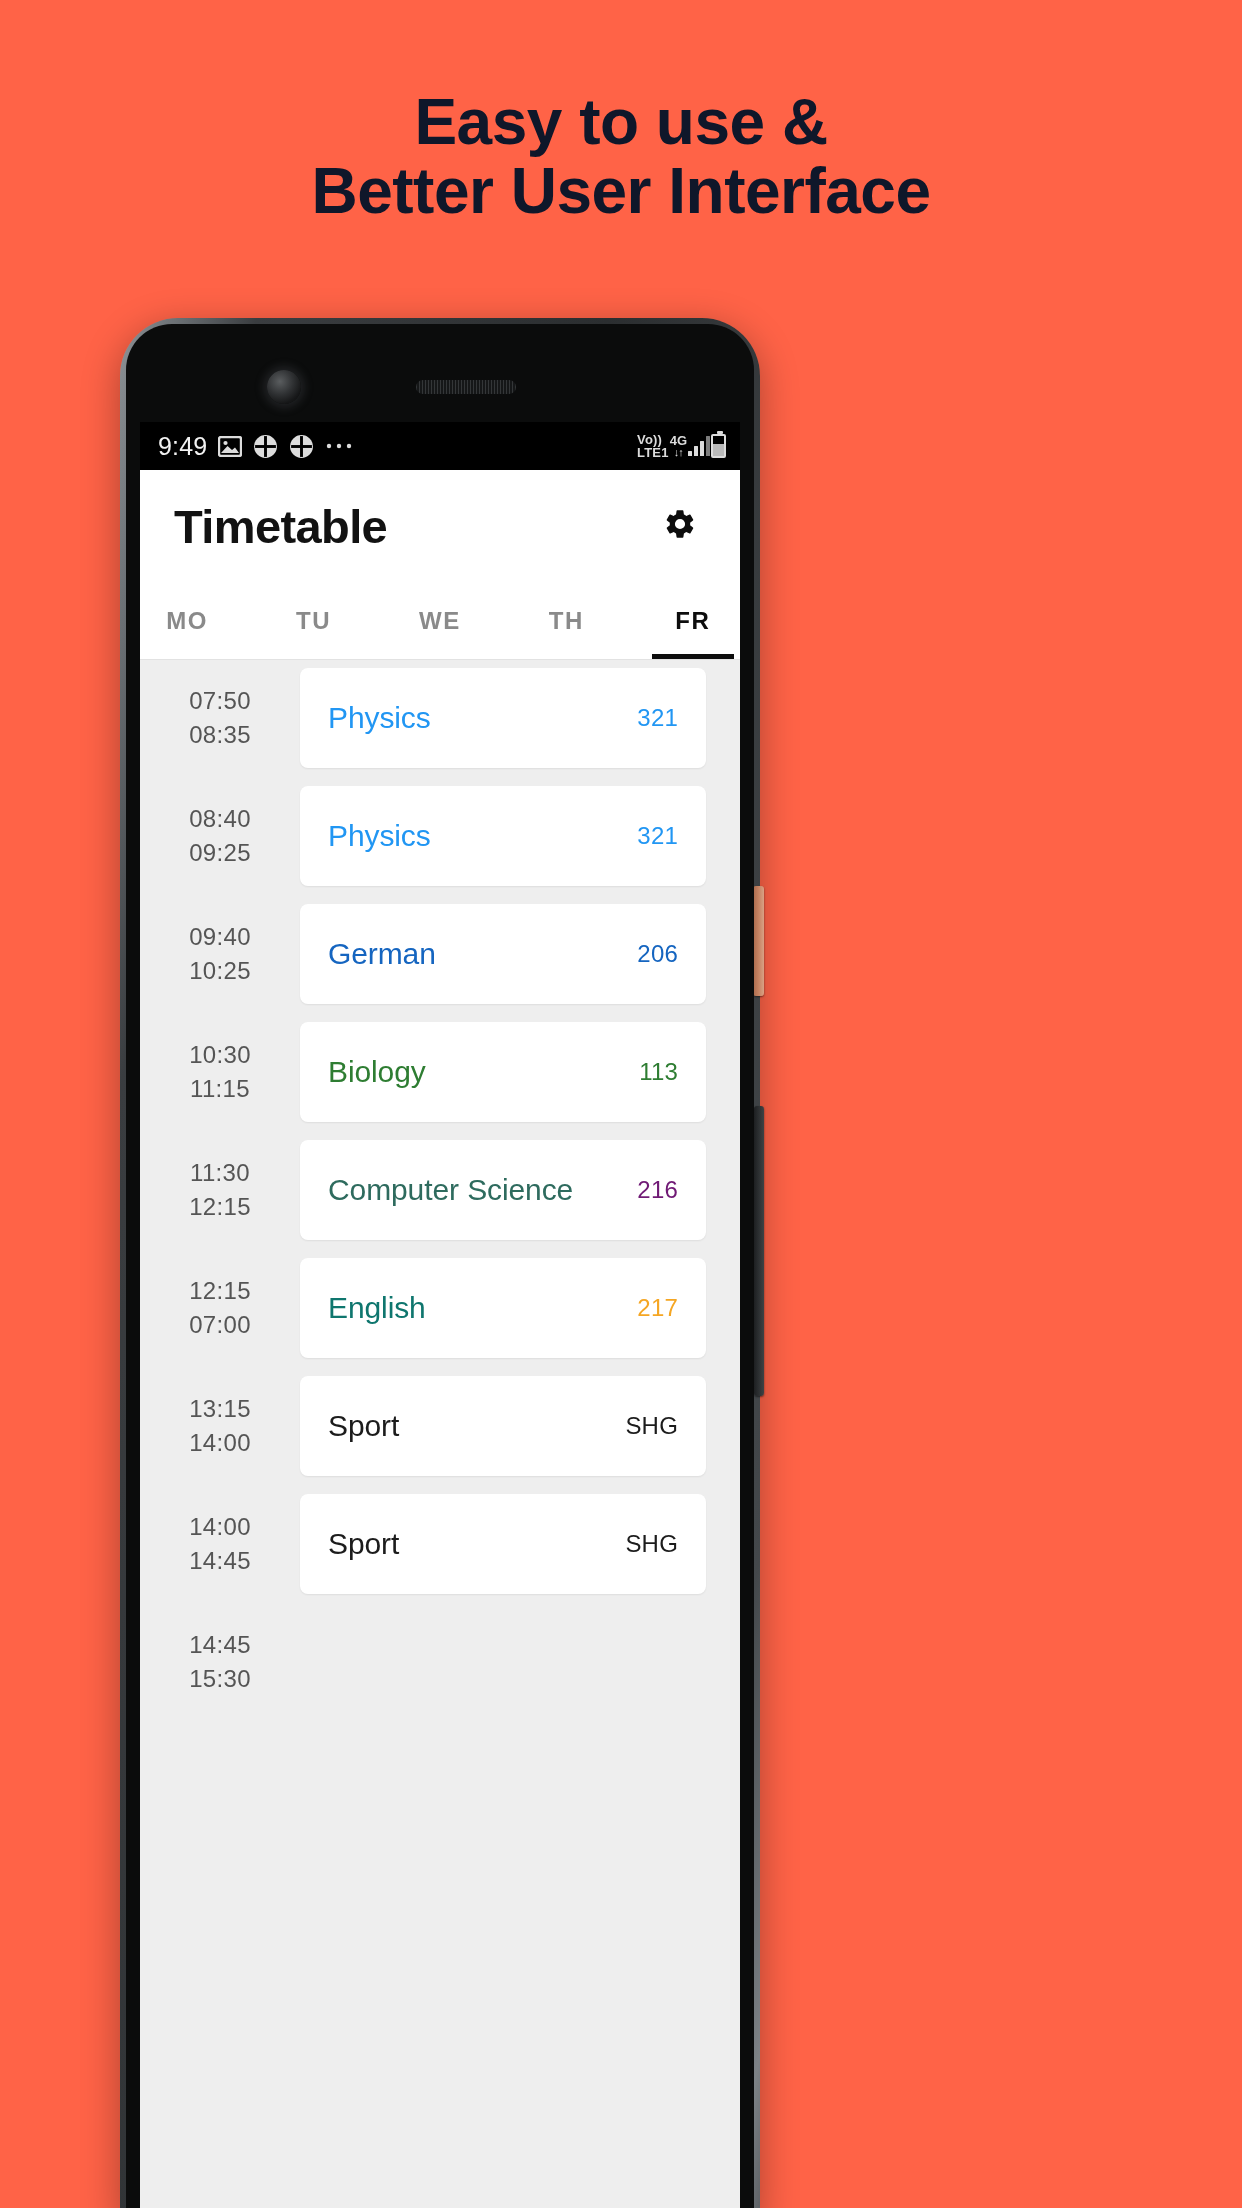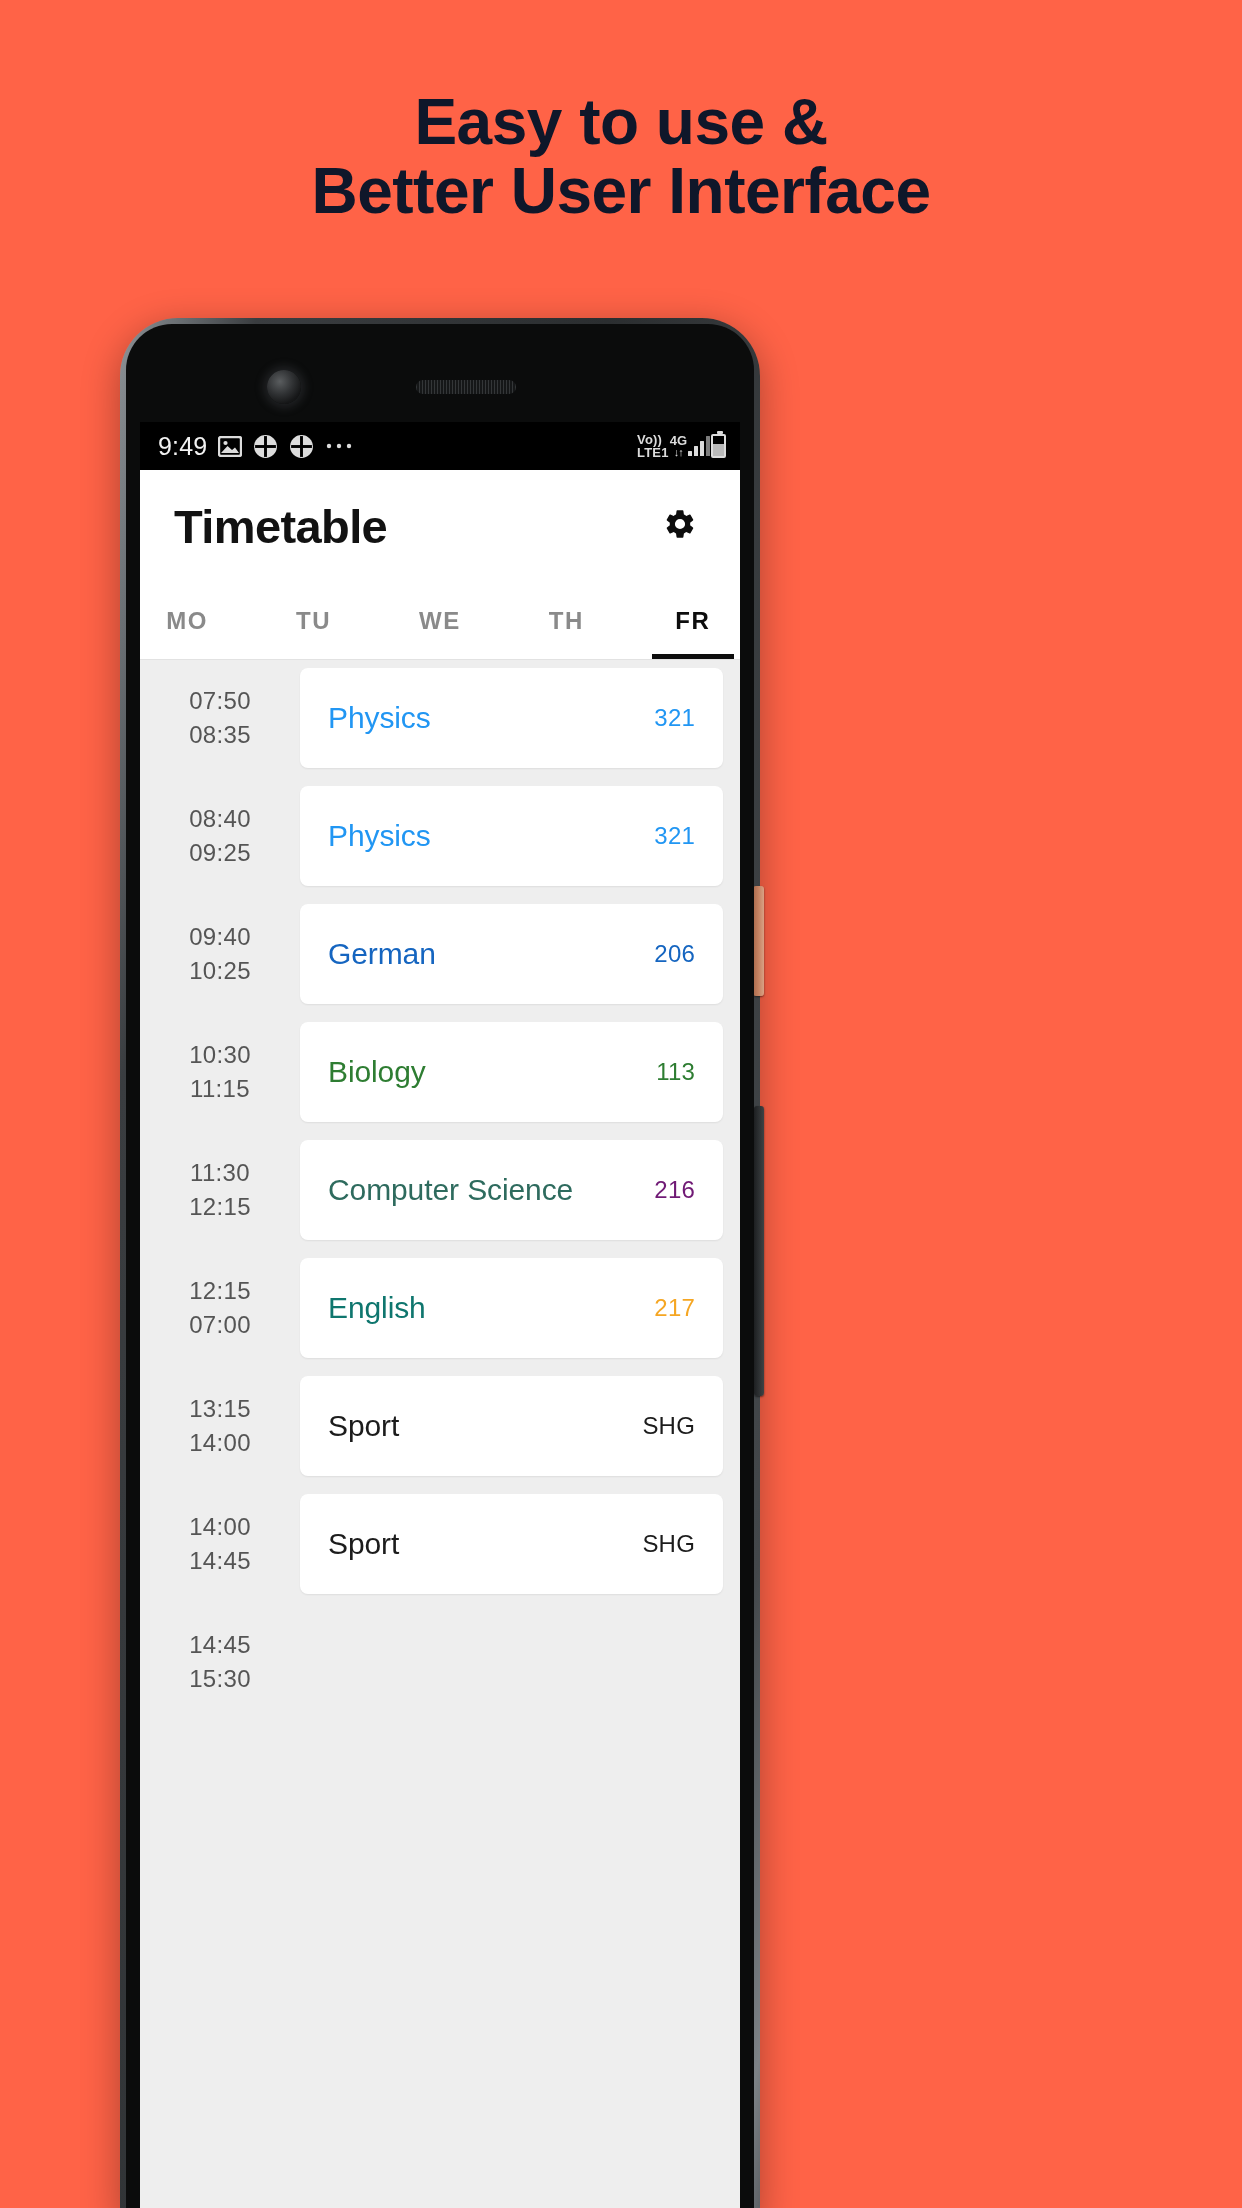--- a/index.html
+++ b/index.html
@@ -195,21 +195,21 @@
     flex-direction:column;
     align-items:center;
     justify-content:center;
     color:#555555;
     font-size:24px;
     line-height:1.42;
     letter-spacing:0.3px;
   }
   .slot-card {
     flex:1;
-    margin-right:17px;
+    margin-right:34px;
     background:#ffffff;
     border-radius:8px;
     display:flex;
     align-items:center;
     padding:0 28px;
     box-shadow:0 1px 2px rgba(0,0,0,0.07);
     cursor:pointer;
   }
   .slot-card.empty {
     background:transparent;

